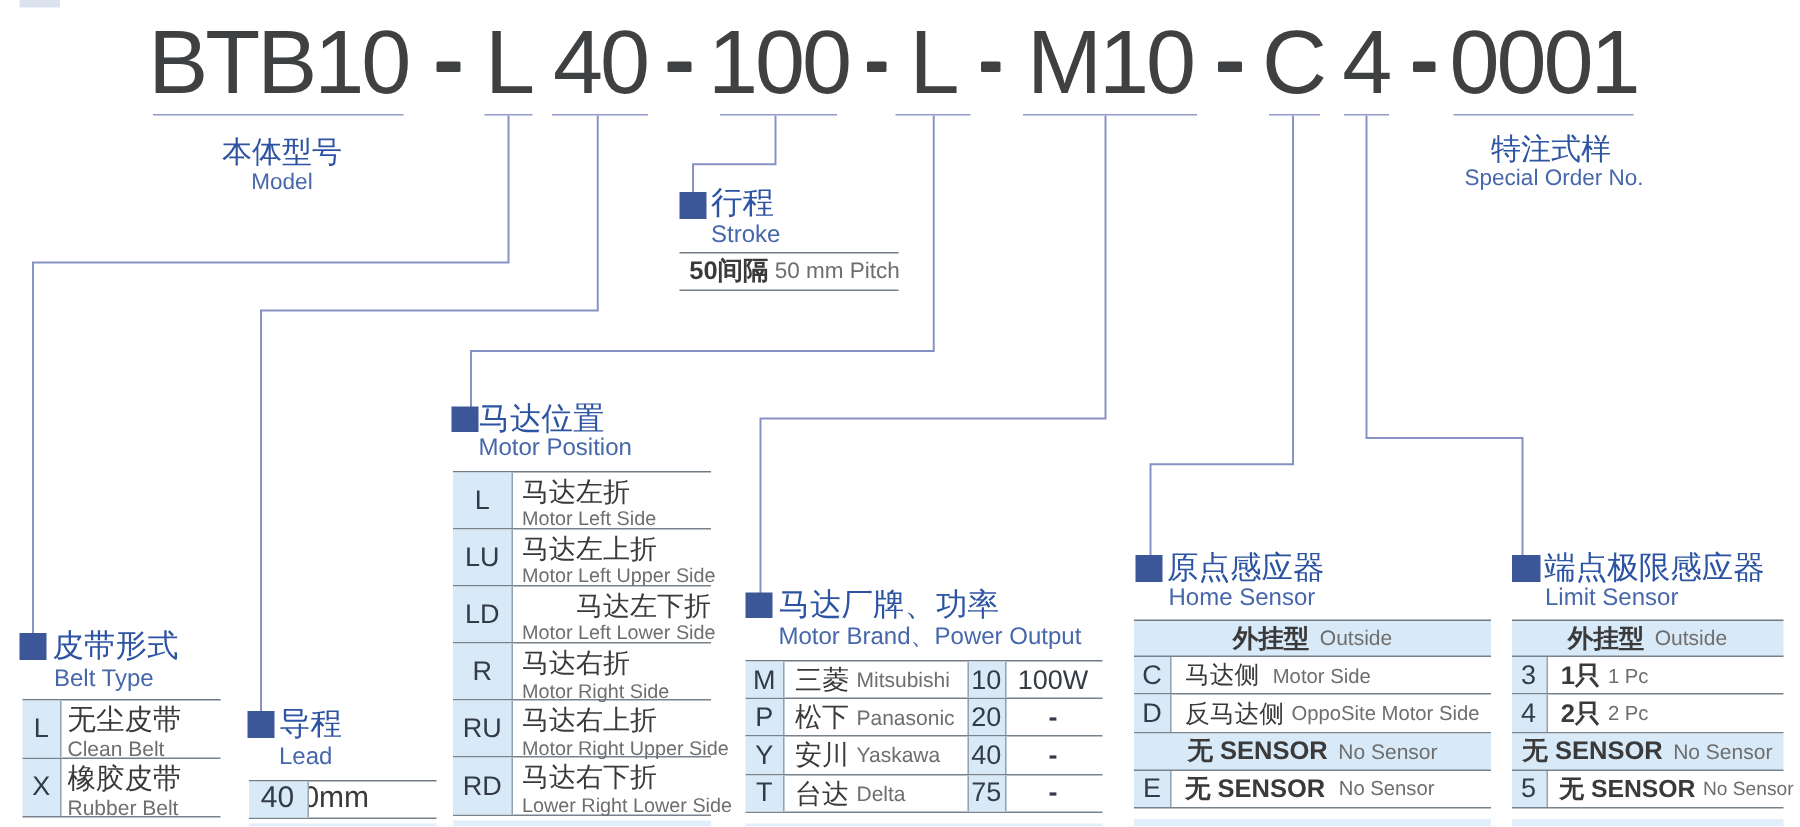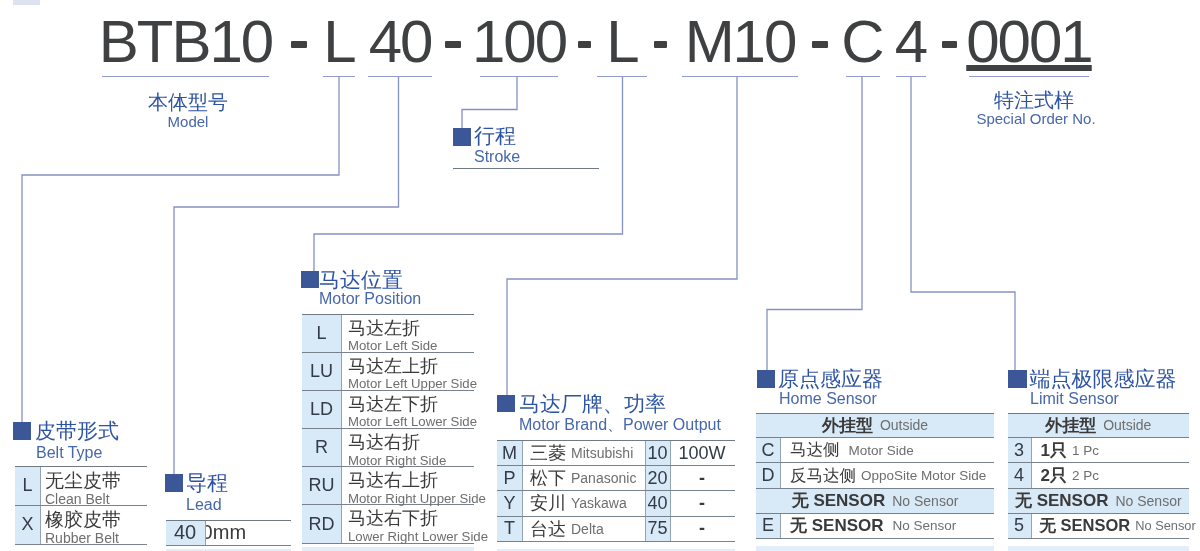--- a/index.html
+++ b/index.html
@@ -54,21 +54,21 @@
   </svg>
 
   <div class="code-seg" style="left:92px;width:187px;">BTB10</div>
   <div class="code-seg" style="left:303px;width:72px;">L</div>
   <div class="code-seg" style="left:348px;width:104px;">40</div>
   <div class="code-seg" style="left:460px;width:118px;">100</div>
   <div class="code-seg" style="left:577px;width:90px;">L</div>
   <div class="code-seg" style="left:662px;width:156px;">M10</div>
   <div class="code-seg" style="left:825px;width:74px;">C</div>
   <div class="code-seg" style="left:875px;width:71px;">4</div>
-  <div class="code-seg" style="left:949px;width:160px;text-decoration:underline;">0001</div>
+  <div class="code-seg" style="left:949px;width:160px;">0001</div>
 
   <div class="code-dash" style="left:291px;"></div>
   <div class="code-dash" style="left:445px;"></div>
   <div class="code-dash" style="left:578px;width:13px;"></div>
   <div class="code-dash" style="left:653.5px;width:13px;"></div>
   <div class="code-dash" style="left:811.8px;"></div>
   <div class="code-dash" style="left:942px;width:15px;"></div>
 
   <div class="code-underline" style="left:102px;width:167px;"></div>
   <div class="code-underline" style="left:323px;width:32px;"></div>
@@ -83,20 +83,26 @@
   <div class="h-zh small center" style="left:108px;top:91px;width:160px;">本体型号</div>
   <div class="h-en small center" style="left:108px;top:113px;width:160px;">Model</div>
 
   <div class="h-zh small center" style="left:954px;top:89px;width:160px;">特注式样</div>
   <div class="h-en small center" style="left:956px;top:110px;width:160px;">Special Order No.</div>
 
   <div class="sq" style="left:453px;top:128px;"></div>
   <div class="h-zh" style="left:474px;top:125px;">行程</div>
   <div class="h-en" style="left:474px;top:147.5px;">Stroke</div>
   <div class="tbl" style="left:452.5px;top:167.5px;width:146px;">
+    <div class="row" style="height:25px;">
+      <div class="flexrow" style="padding-left:7px;">
+        <span class="cellzh" style="font-size:17px;font-weight:600;">50间隔</span>
+        <span class="cellen" style="font-size:15px;margin-left:4px;">50 mm Pitch</span>
+      </div>
+    </div>
   </div>
 
   <div class="sq" style="left:13px;top:422px;"></div>
   <div class="h-zh" style="left:35px;top:420px;">皮带形式</div>
   <div class="h-en" style="left:36px;top:444px;">Belt Type</div>
   <div class="tbl" style="left:15px;top:465.5px;width:132px;">
     <div class="row" style="height:39px;">
       <div class="c1" style="width:25px;">L</div>
       <div class="two-line" style="left:30px;top:4px;width:100px;">
         <div class="cellzh" style="font-size:19px;">无尘皮带</div>
@@ -134,21 +140,21 @@
         <div class="cellen" style="font-size:13.2px;margin-top:2.5px;">Motor Left Side</div>
       </div>
     </div>
     <div class="row" style="height:38.2px;">
       <div class="c1" style="width:39px;">LU</div>
       <div class="two-line" style="left:46px;top:4px;width:126px;">
         <div class="cellzh" style="font-size:18px;">马达左上折</div>
         <div class="cellen" style="font-size:13.2px;margin-top:2.5px;">Motor Left Upper Side</div>
       </div>
     </div>
-    <div class="row" style="height:38.2px;">
+    <div class="row" style="height:38.2px;text-align:right;">
       <div class="c1" style="width:39px;">LD</div>
       <div class="two-line" style="left:46px;top:4px;width:126px;">
         <div class="cellzh" style="font-size:18px;">马达左下折</div>
         <div class="cellen" style="font-size:13.2px;margin-top:2.5px;">Motor Left Lower Side</div>
       </div>
     </div>
     <div class="row" style="height:38.2px;">
       <div class="c1" style="width:39px;">R</div>
       <div class="two-line" style="left:46px;top:4px;width:126px;">
         <div class="cellzh" style="font-size:18px;">马达右折</div>

